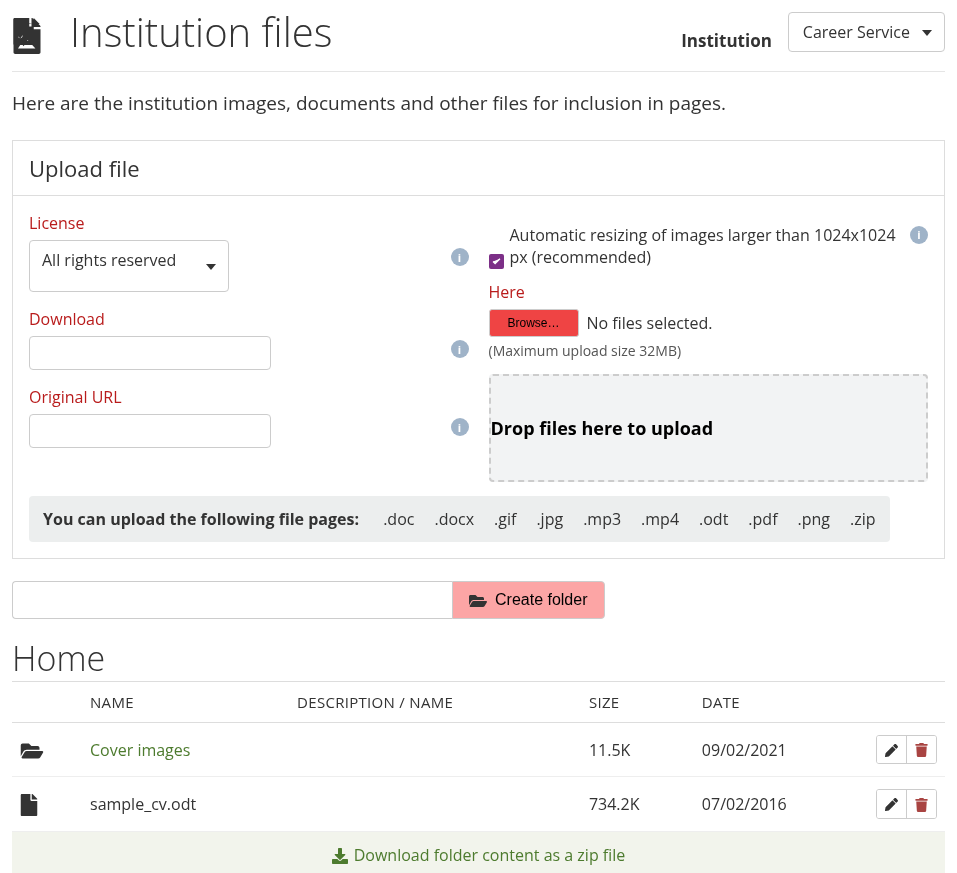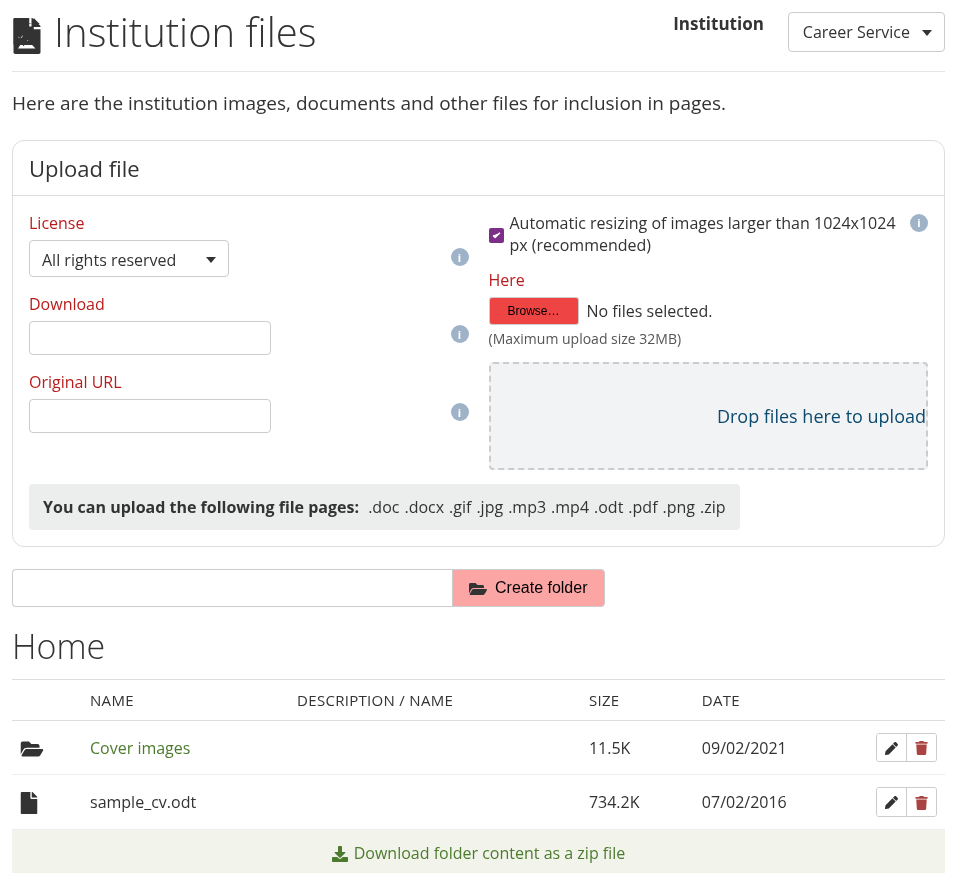--- a/index.html
+++ b/index.html
@@ -1,50 +1,50 @@
 <!DOCTYPE html>
 <html><head>
 <meta charset="utf-8">
 <style>
 * { box-sizing: border-box; margin: 0; padding: 0; }
 body { font-family: "Open Sans", "Segoe UI", Arial, sans-serif; color: #333; font-size: 16px; padding: 0 12px; }
 .header-row { display: flex; justify-content: space-between; align-items: center; margin-top: 4px; border-bottom: 1px solid #e5e5e5; padding-bottom: 12px; }
-.page-title { font-size: 40px; font-weight: 300; color: #333; display: flex; align-items: center; gap: 12px; }
+.page-title { font-size: 40px; font-weight: 300; color: #333; display: flex; align-items: center; gap: 28px; }
 .page-title svg { width: 30px; height: 36px; }
-.inst-area { display: flex; align-items: flex-start; gap: 24px; }
+.inst-area { display: flex; align-items: flex-end; gap: 16px; }
 .inst-label { font-weight: 700; font-size: 17px; }
 .inst-select { border: 1px solid #ccc; border-radius: 4px; padding: 8px 34px 8px 14px; font-size: 16px; background: #fff; position: relative; display: inline-flex; align-items: center; cursor: pointer; }
 .inst-select::after { content: ""; position: absolute; right: 12px; top: 50%; margin-top: -2px; border-left: 5px solid transparent; border-right: 5px solid transparent; border-top: 6px solid #333; }
 .description { font-size: 19px; color: #333; margin: 18px 0 24px; }
-.panel { border: 1px solid #ddd; border-radius: 12px; margin-bottom: 22px; }
+.panel { border: 1px solid #ddd; border-radius: 0; margin-bottom: 22px; }
 .panel-heading { font-size: 22px; font-weight: 400; padding: 12px 16px; border-bottom: 1px solid #ddd; color: #333; }
 .panel-body { padding: 16px; }
 .form-cols { display: flex; gap: 20px; }
 .col { flex: 1; }
 .form-group { margin-bottom: 16px; position: relative; }
 .form-label { display: block; font-size: 16px; margin-bottom: 6px; color: #b91c1c; }
 .form-control { border: 1px solid #ccc; border-radius: 4px; padding: 7px 10px; font-size: 16px; width: 55%; background: #fff; }
-.select-ctl { border: 1px solid #ccc; border-radius: 4px; padding: 8px 32px 5px 12px; font-size: 16px; display: inline-block; position: relative; min-width: 200px; cursor: pointer; }
+.select-ctl { border: 1px solid #ccc; border-radius: 4px; padding: 8px 32px 20px 12px; font-size: 16px; display: inline-block; position: relative; min-width: 200px; cursor: pointer; }
 .select-ctl::after { content: ""; position: absolute; right: 12px; top: 50%; margin-top: -2px; border-left: 5px solid transparent; border-right: 5px solid transparent; border-top: 6px solid #333; }
 .info-icon { position: absolute; right: 0; top: 32px; width: 18px; height: 18px; border-radius: 50%; background: #9fb3c8; color: #fff; font-size: 11px; font-weight: 700; display: inline-flex; align-items: center; justify-content: center; font-style: normal; cursor: pointer; }
 .col2-info { position: absolute; right: 0; top: 2px; }
-.check-row { display: flex; align-items: center; gap: 6px; margin-bottom: 12px; position: relative; padding-right: 30px; line-height: 1.4; }
+.check-row { display: flex; align-items: flex-end; gap: 6px; margin-bottom: 12px; position: relative; padding-right: 30px; line-height: 1.4; margin-top: 12px; }
 .checkbox { width: 15px; height: 15px; background: #7c2f87; border-radius: 2px; flex-shrink: 0; display: inline-flex; align-items: center; justify-content: center; margin-top: 3px; cursor: pointer; }
 .checkbox svg { width: 11px; height: 11px; }
 .file-row { display: flex; align-items: center; gap: 8px; margin-bottom: 4px; }
 .browse-btn { border: 1px solid #ccc; background: #ef4444; padding: 6px 18px; font-size: 12px; border-radius: 3px; cursor: pointer; }
 .small-text { font-size: 14px; color: #555; margin-bottom: 14px; }
-.dropzone { border: 2px dashed #ccc; border-radius: 4px; background: #f2f3f4; color: #0c4a6e; font-size: 18px; padding: 40px 0; text-align: right; }
+.dropzone { border: 2px dashed #ccc; border-radius: 4px; background: #f2f3f4; color: #000000; font-size: 18px; padding: 40px 0; text-align: left; font-weight: bold; }
 .file-types-box { background: #eceeee; border-radius: 4px; padding: 12px 14px; margin-top: 14px; display: inline-block; }
 .file-types-box b { font-weight: 700; }
-.ext { margin-left: 5px; }
+.ext { margin-left: 20px; }
 .folder-create { display: flex; margin-bottom: 16px; }
 .folder-input { border: 1px solid #ccc; border-radius: 4px 0 0 4px; padding: 9px 10px; font-size: 16px; width: 440px; border-right: none; }
 .create-btn { border: 1px solid #ccc; border-radius: 0 4px 4px 0; background: #fca5a5; padding: 9px 16px; font-size: 16px; display: inline-flex; align-items: center; gap: 8px; cursor: pointer; }
-.home-title { font-size: 34px; font-weight: 300; margin-bottom: 10px; color: #333; }
+.home-title { font-size: 34px; font-weight: 300; color: #333; }
 table { width: 100%; border-collapse: collapse; }
 thead th { text-align: left; font-weight: 400; font-size: 15px; color: #333; padding: 10px 8px; border-top: 1px solid #ddd; border-bottom: 1px solid #ddd; letter-spacing: 0.3px; }
 tbody td { padding: 12px 8px; font-size: 16px; color: #333; border-bottom: 1px solid #eee; vertical-align: middle; }
 tbody tr:first-child td { border-top: none; }
 .link { color: #4d7b2e; text-decoration: none; cursor: pointer; }
 .icon-cell { width: 70px; }
 .actions-cell { width: 80px; text-align: right; }
 .btn-group { display: inline-flex; border: 1px solid #ccc; border-radius: 3px; overflow: hidden; }
 .btn-sm { background: #fff; border: none; padding: 6px 8px; cursor: pointer; display: inline-flex; align-items: center; justify-content: center; }
 .btn-sm + .btn-sm { border-left: 1px solid #ccc; }

